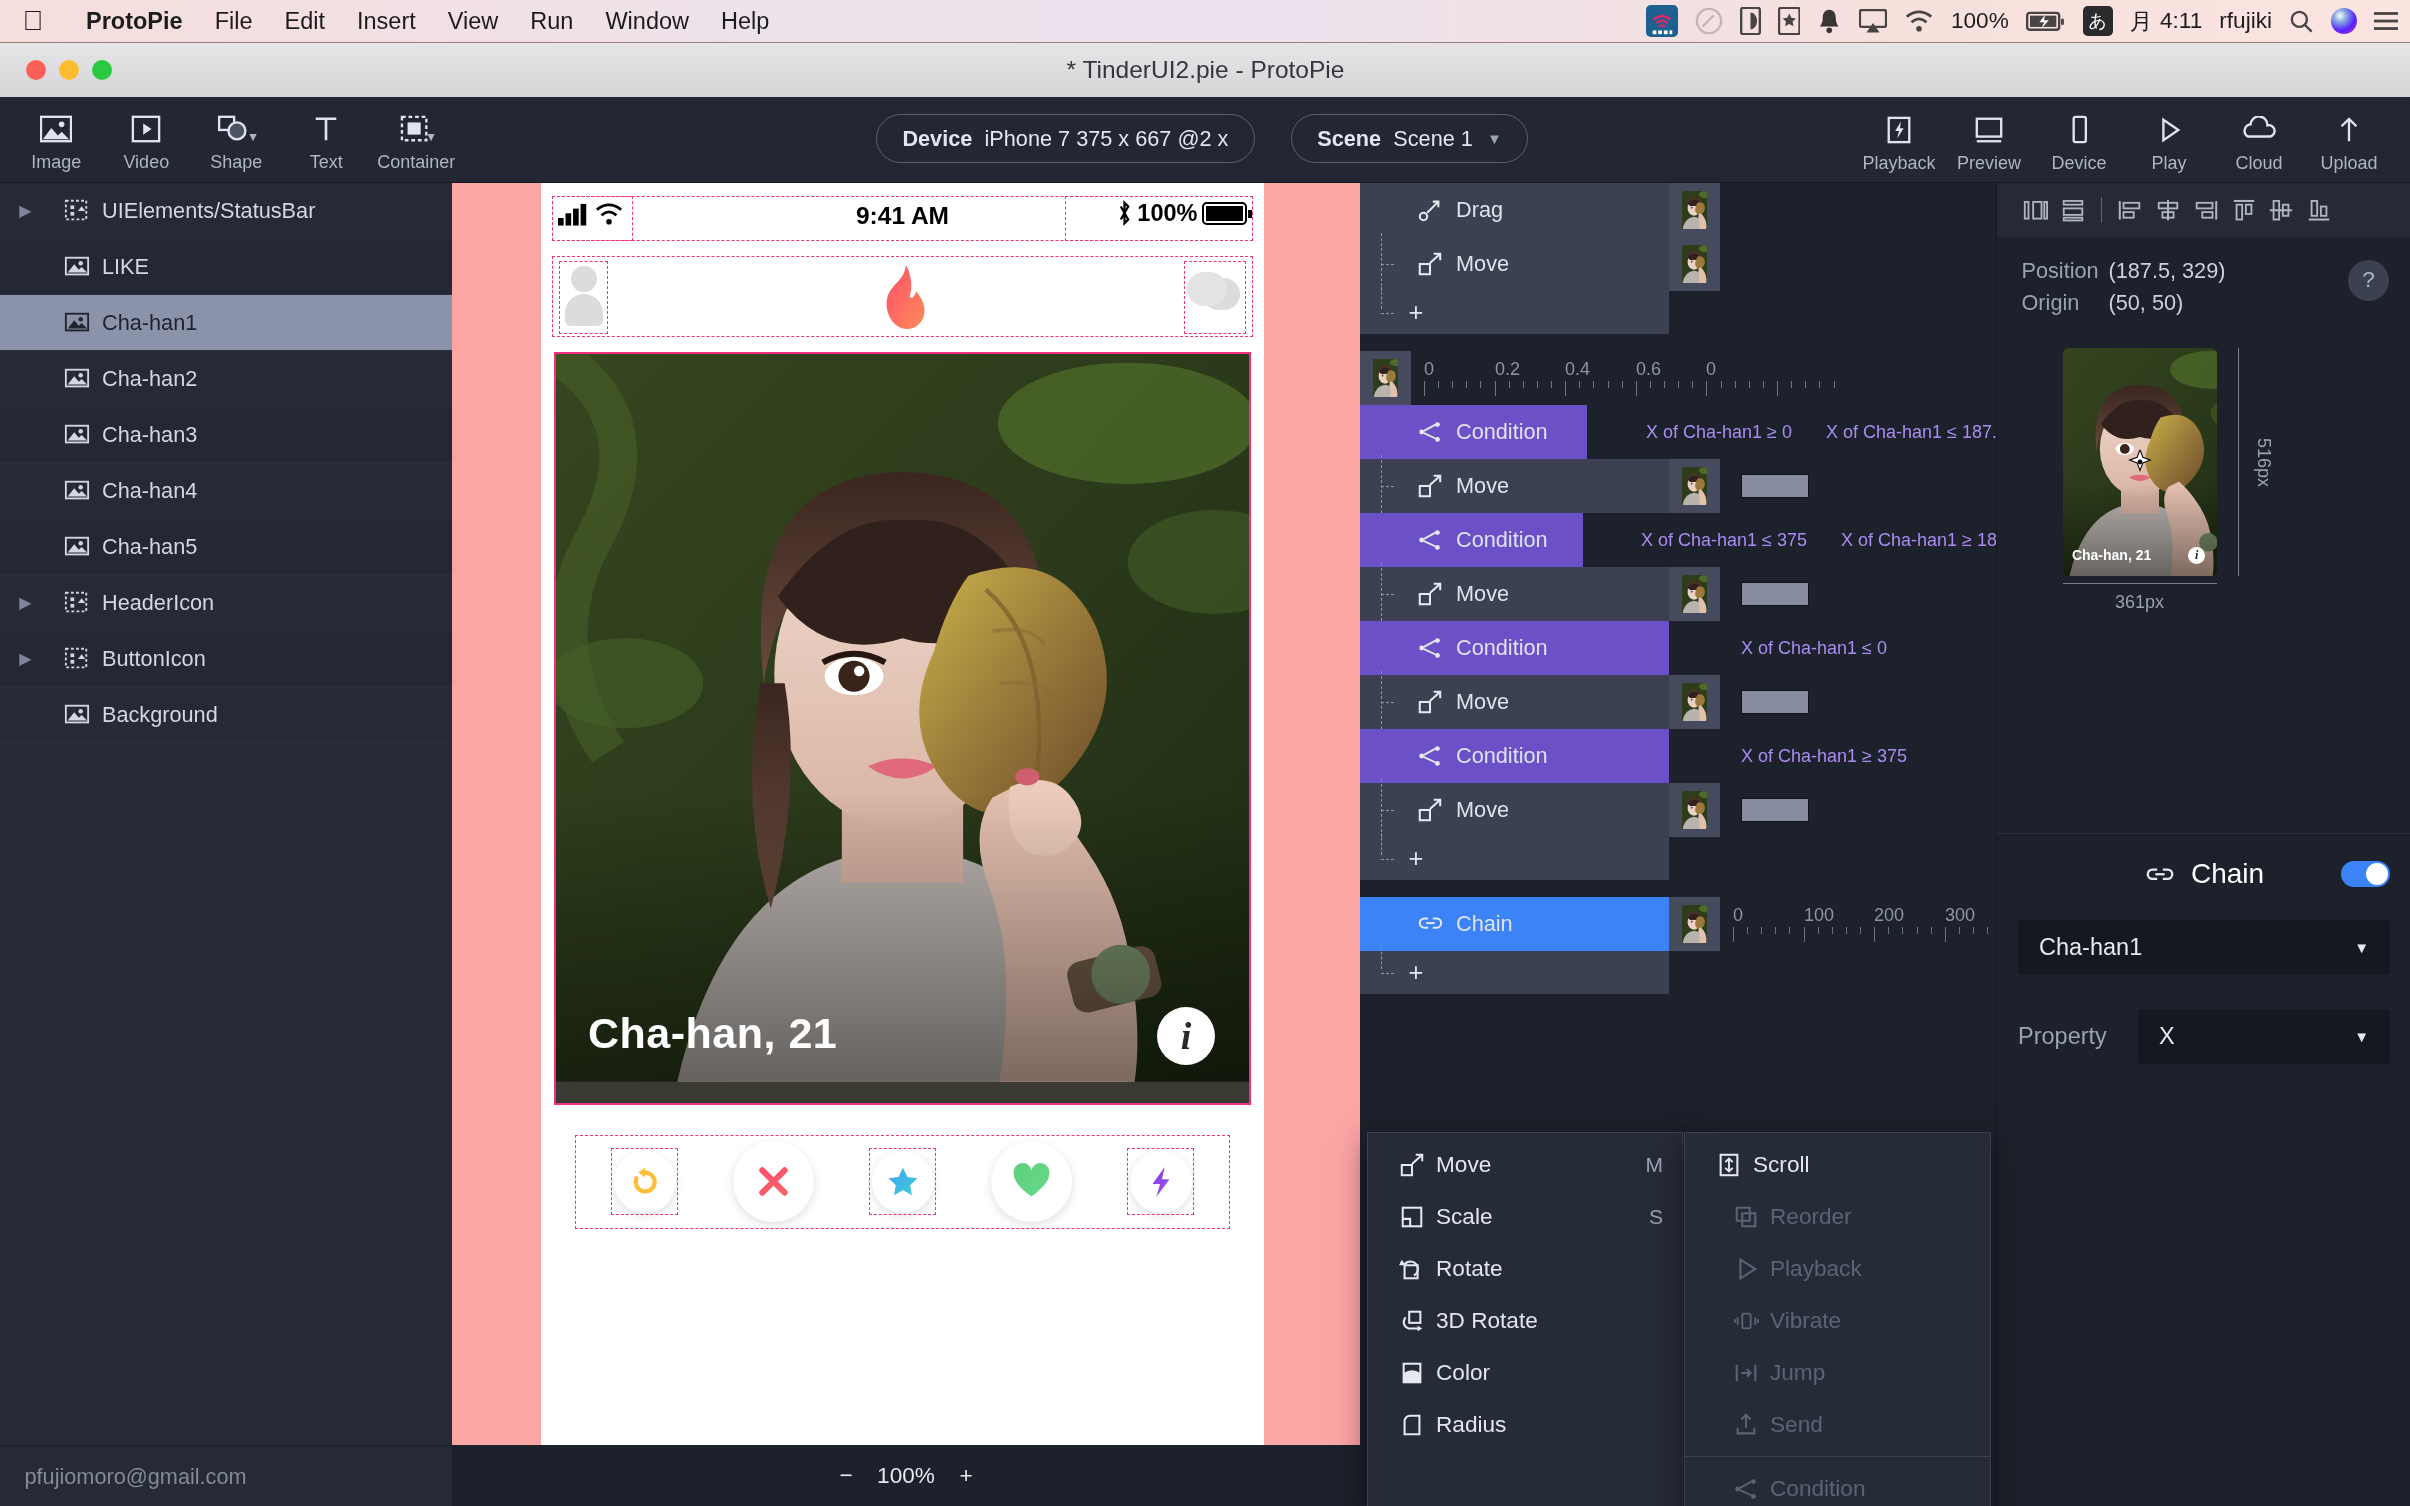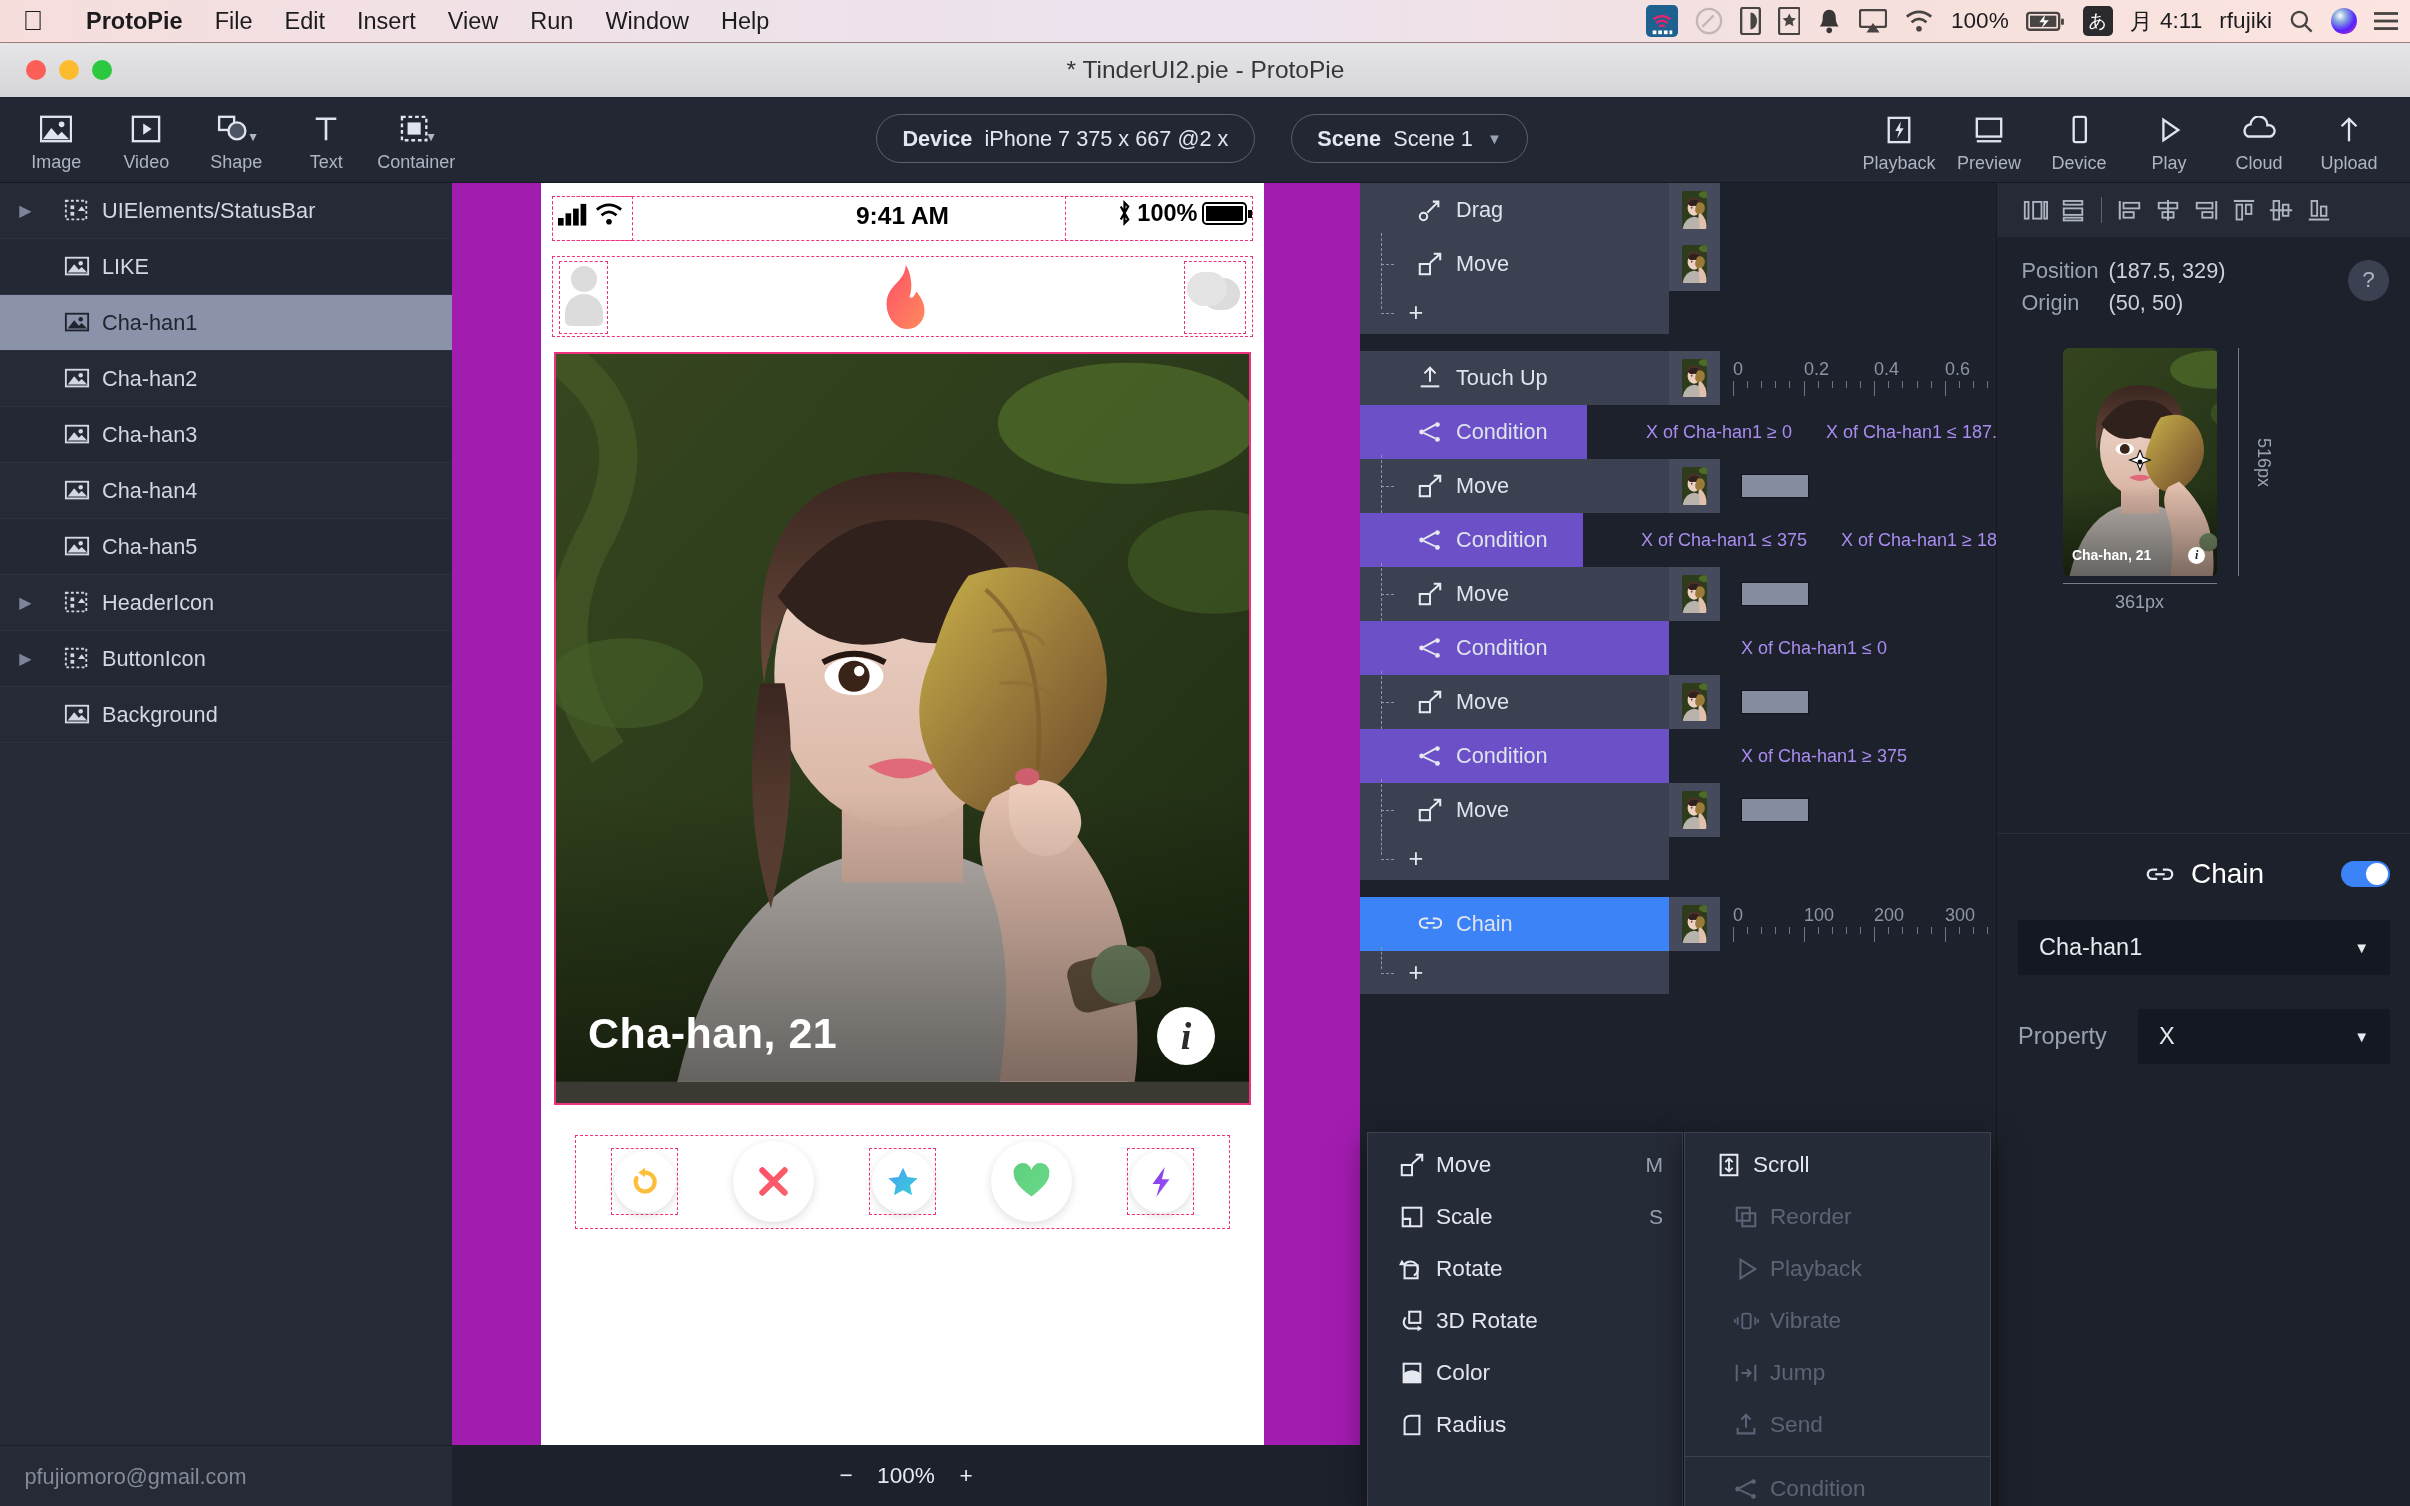--- a/index.html
+++ b/index.html
@@ -95,21 +95,21 @@
   .lic { width: 51px; display:flex; align-items:center; justify-content:center; }
   .statusline {
     position: absolute; left: 0; bottom: 0; width: 452px; height: 62px;
     background: #262a36; display: flex; align-items: center; padding-left: 24.5px;
     color: #848a99; font-size: 21.7px; border-top: 0.9px solid #1c2029;
   }
 
   
   .canvas {
     position: absolute; left: 452px; top: 0; width: 908px; height: 1324px;
-    background: #a21caf;
+    background: #fca5a5;
   }
   .phone {
     position: absolute; left: 89px; top: 0px; width: 723px; height: 1262px;
     background: #fff; overflow: hidden;
   }
   .sbar { position: relative; height: 45px; margin: 13px 11.3px 0 11.3px; }
   .sbar .dash { position: absolute; inset: 0; border: 1.9px dashed #f0317f; }
   .sbar .dashL { position:absolute; left:0; top:0; width: 81px; height: 45px; border: 1.9px dashed #f0317f; }
   .sbar .dashR { position:absolute; right:0; top:0; width: 188px; height: 45px; border: 1.9px dashed #f0317f; }
   .sbar .tm { position: absolute; left:0; right:0; top: 5.6px; text-align:center; font-size: 24.5px; font-weight: bold; color:#000; }
@@ -862,30 +862,20 @@
           </div>
           <div class="plusrow">
             <span class="indent">
               <i class="vl"></i>
               <i class="hl"></i>
             </span>
             <span class="pp">+</span>
           </div>
           <div class="gapline"></div>
           <div class="irow">
-            <div class="ilbl">
-      <span class="indent"></span>
-      <span class="icowrap">
-                <svg width="26" height="26" viewBox="0 0 28 28">
-                  <path d="M14 18 V3 M8 9 L14 3 L20 9" stroke="#e6e9f0" stroke-width="2.2" fill="none"></path>
-                  <path d="M4 23 h20" stroke="#e6e9f0" stroke-width="2.2"></path>
-                </svg>
-              </span>
-      <span>Touch Up</span>
-    </div>
             <div class="thumb">
               <span class="tp">
                 <svg width="24.5" height="38" viewBox="0 0 400 420" preserveAspectRatio="xMidYMid slice">
     <rect width="400" height="420" fill="#2d3c1b"></rect>
     <ellipse cx="330" cy="40" rx="80" ry="40" fill="#4e6b2a"></ellipse>
     <path d="M70 420 q30 -130 130 -135 q100 5 130 135 z" fill="#b9b3ae"></path>
     <ellipse cx="198" cy="185" rx="72" ry="88" fill="#ecd1c3"></ellipse>
     <path d="M120 190 q-14 -120 80 -122 q96 2 80 122 q-6 -70 -40 -76 q-40 26 -88 10 q-26 22 -32 66 z" fill="#4a3228"></path>
     <path d="M128 140 q34 -48 74 -44 q44 -4 70 44 q-32 36 -72 24 q-44 14 -72 -24z" fill="#31211c"></path>
     <circle cx="172" cy="186" r="9" fill="#3a2318"></circle>

